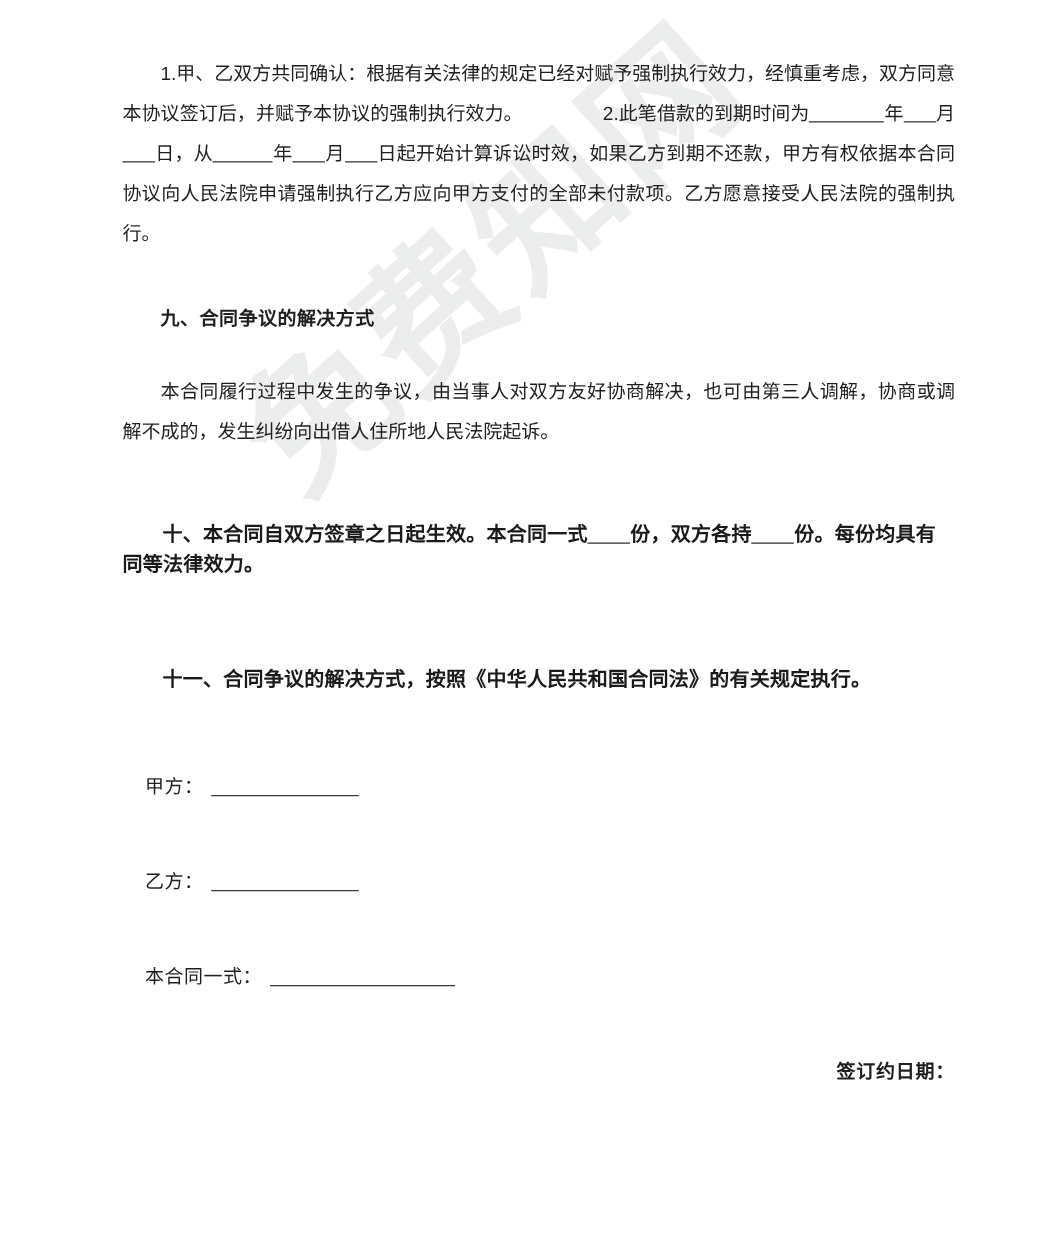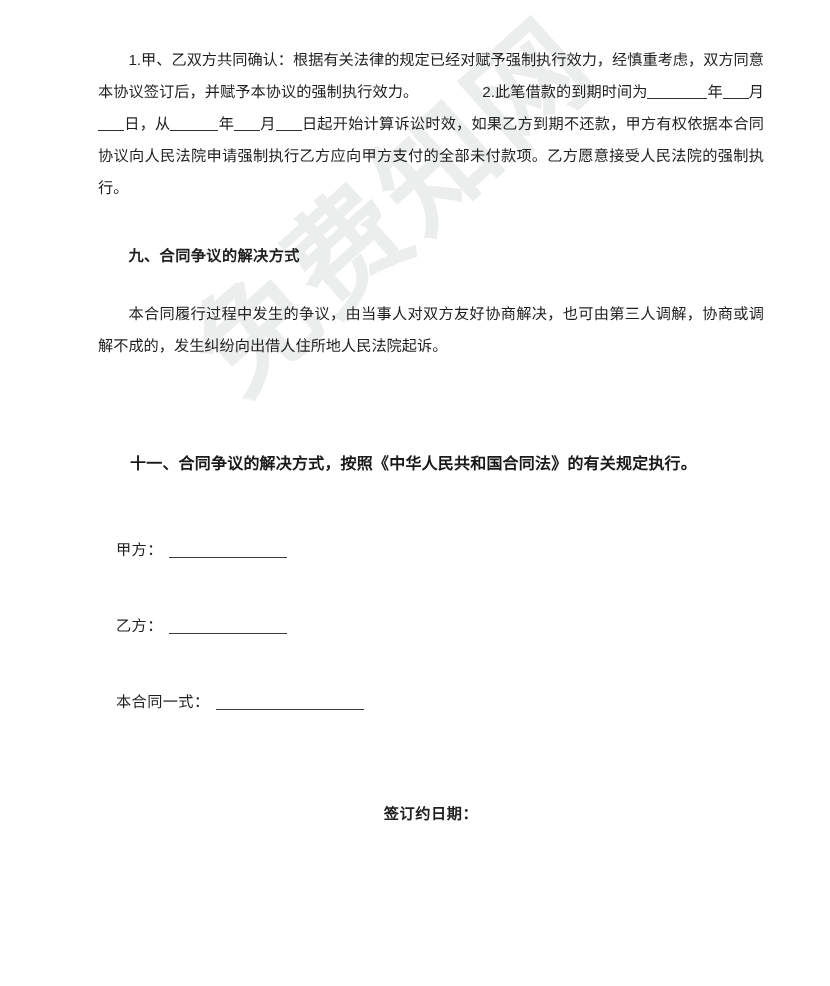--- a/index.html
+++ b/index.html
@@ -89,24 +89,23 @@
   }
 
   p.sign-line {
     font-weight: 400;
     text-indent: 0;
     padding-left: 18px;
     letter-spacing: 0.4px;
   }
 
   p.center-line {
-    text-align: center;
+    text-align: right;
     font-weight: 700;
     letter-spacing: 0.6px;
-    margin-top: 36px;
   }
 
   .gap-inline {
     display: inline-block;
     white-space: pre;
   }
 
   
   .blank {
     display: inline-block;
@@ -147,20 +146,21 @@
     <div class="spacer-lg"></div>
 
     <p class="heading-para">九、合同争议的解决方式</p>
 
     <div class="spacer-md"></div>
 
     <p class="body-para">本合同履行过程中发生的争议，由当事人对双方友好协商解决，也可由第三人调解，协商或调解不成的，发生纠纷向出借人住所地人民法院起诉。</p>
 
     <div class="spacer-lg"></div>
 
+    <p class="bold-para"><span>十、本合同自双方签章之日起生效。本合同一式</span><span class="blank w-sm"></span><span>份，双方各持</span><span class="blank w-sm"></span><span>份。每份均具有同等法律效力。</span></p>
 
     <div class="spacer-lg"></div>
 
     <p class="bold-para">十一、合同争议的解决方式，按照《中华人民共和国合同法》的有关规定执行。</p>
 
     <div class="spacer-xl"></div>
 
     <p class="sign-line"><span>甲方：</span><span class="sign-blank party"></span></p>
 
     <div class="spacer-xl"></div>

